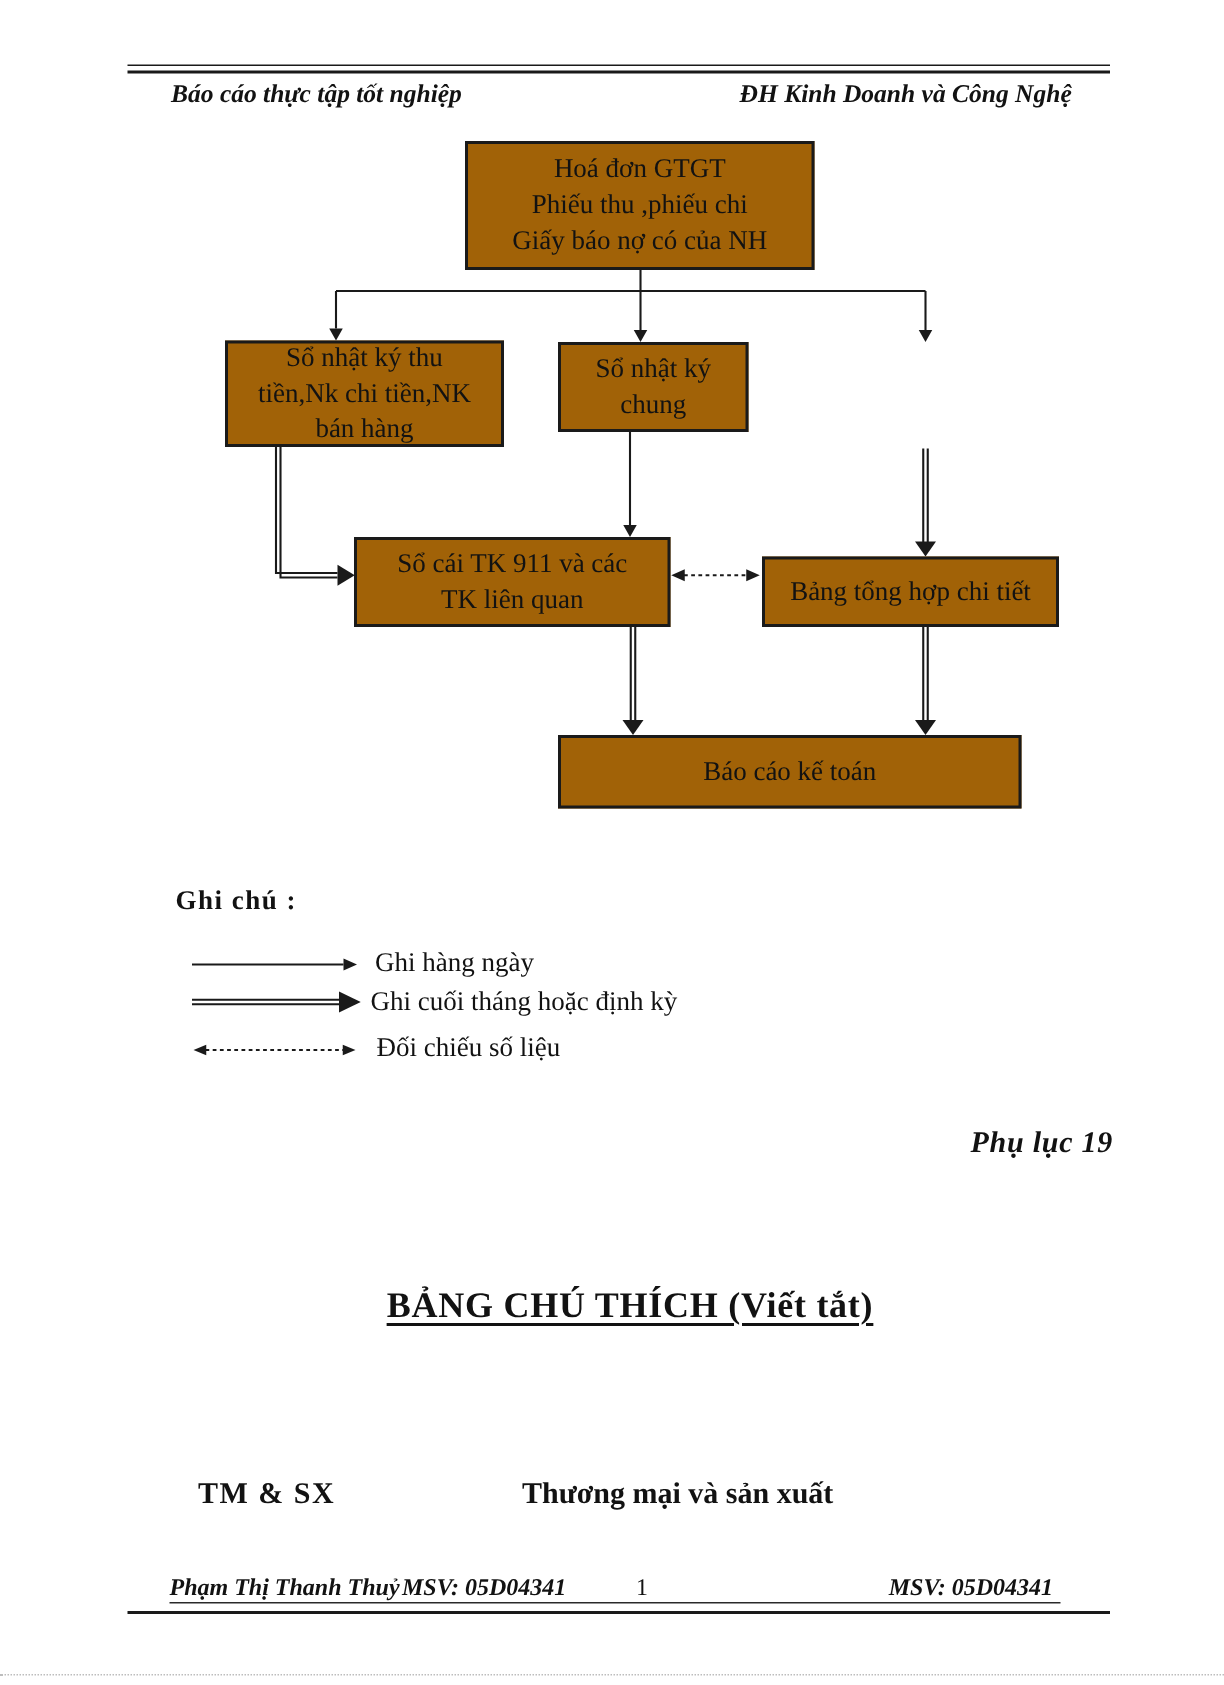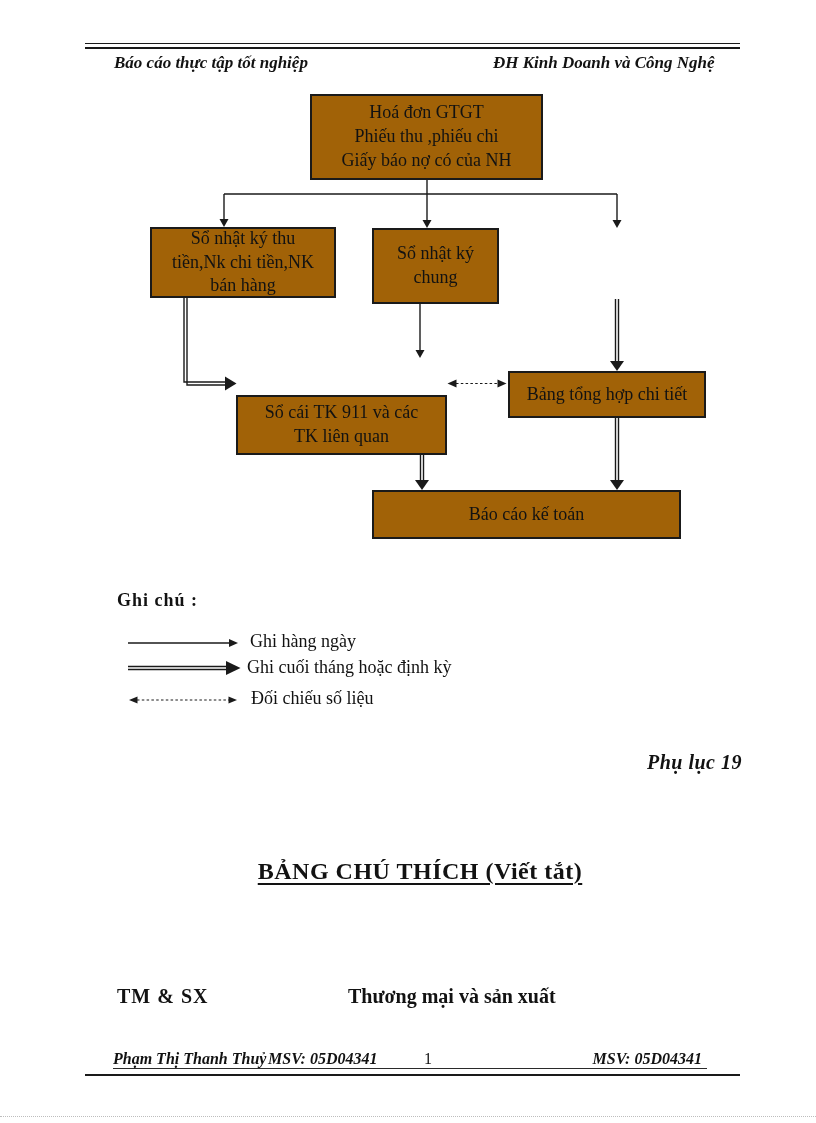--- a/index.html
+++ b/index.html
@@ -27,40 +27,40 @@
 
   
   .arrows-svg { position:absolute; left:0; top:0; width:816px; height:1123px; pointer-events:none; }
   .fbox {
     position:absolute; border:2px solid #1a1a1a; background:#a16207;
     display:flex; align-items:center; justify-content:center;
     text-align:center; white-space:pre-line; font-size:18px; line-height:1.32;
   }
   .box-source      { left:310px; top:94px;  width:233px; height:86px; }
   .box-journal-thu { left:150px; top:227px; width:186px; height:71px; }
-  .box-journal-chung{ left:372px; top:228px; width:127px; height:76px; }
+  .box-journal-chung{ left:372px; top:228px; width:127px; height:60px; }
   .box-detail      { left:519px; top:228px; width:200px; height:71px; }
-  .box-socai       { left:236px; top:358px; width:211px; height:60px;margin-top:37px; }
+  .box-socai       { left:236px; top:358px; width:211px; height:60px; }
   .box-bangtonghop { left:508px; top:371px; width:198px; height:47px; }
   .box-baocao      { left:372px; top:490px; width:309px; height:49px;text-align:center; }
 
   
   .legend-title { left:117px; top:590px; font-size:18px; font-weight:bold; letter-spacing:1px; }
   .legend-label { font-size:18px; }
   .l1 { left:250px; top:631px; }
   .l2 { left:247px; top:657px; }
   .l3 { left:251px; top:688px; }
 
   
   .appendix { left:500px; top:751px; width:242px; text-align:right;
     font-size:20px; font-weight:bold; font-style:italic; letter-spacing:0.5px; }
   .section-title { left:104px; top:858px; width:632px; text-align:center;
     font-size:24px; font-weight:bold; letter-spacing:0.5px; }
   .section-title span { text-decoration:underline; text-underline-offset:4px; text-decoration-thickness:2px; }
-  .abbr-term    { left:117px; top:985px; font-size:20px; font-weight:bold; letter-spacing:1px; }
+  .abbr-term    { left:132px; top:985px; font-size:20px; font-weight:bold; letter-spacing:1px; }
   .abbr-meaning { left:348px; top:985px; font-size:20px; font-weight:bold; }
 </style>
 </head>
 <body>
 
 <div class="page">
 
   <div class="header-rule"></div>
   <div class="abs header-left">Báo cáo thực tập tốt nghiệp</div>
   <div class="abs header-right">ĐH Kinh Doanh và Công Nghệ</div>

